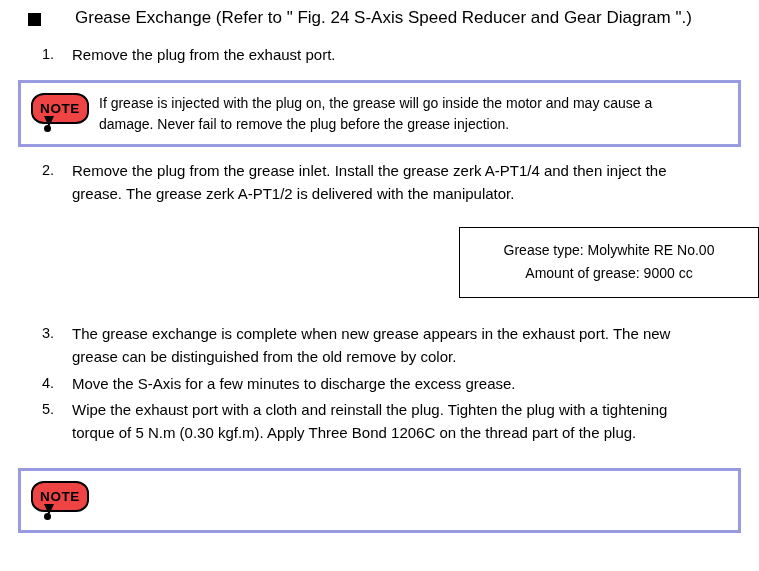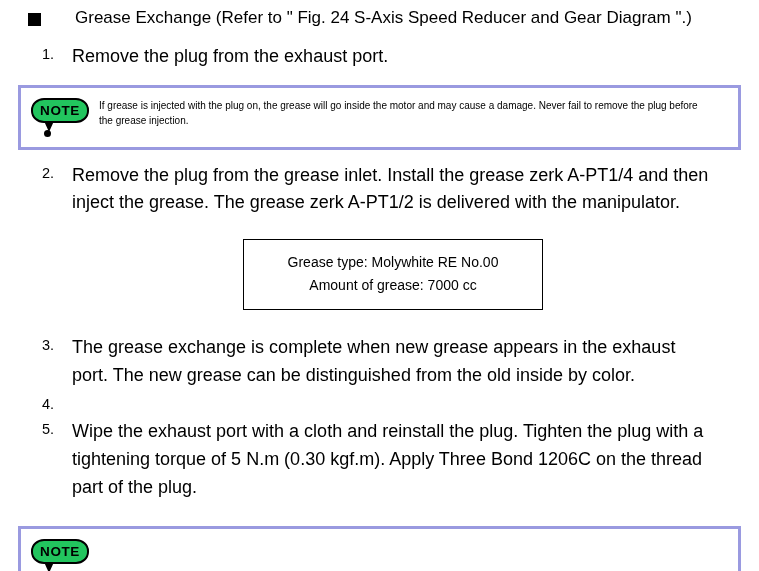--- a/index.html
+++ b/index.html
@@ -52,21 +52,21 @@
     max-width: 676px;
   }
   .item-num {
     width: 30px;
     flex: 0 0 auto;
     font-size: 14.5px;
     line-height: 1.55;
     text-align: left;
   }
   .item-text {
-    font-size: 18px;
+    font-size: 15px;
     line-height: 1.55;
     max-width: 640px;
   }
   .tight { margin-top: 3px; }
 
   
   .note-box {
     position: relative;
     margin: 14px 18px 0 18px;
     border: 3px solid #9a9ae0;
@@ -80,24 +80,24 @@
   .note-badge {
     flex: 0 0 auto;
     width: 62px;
     height: 40px;
     position: relative;
     margin-top: 1px;
     margin-left: 2px;
   }
   .note-bubble {
     width: 58px;
-    height: 25px;
+    height: 31px;
     border: 2px solid #000000;
     border-radius: 13px / 12px;
-    background: #22c55e;
+    background: #ef4444;
     display: flex;
     align-items: center;
     justify-content: center;
     box-sizing: border-box;
   }
   .note-bubble span {
     font-size: 13.5px;
     font-weight: bold;
     letter-spacing: 0.6px;
   }
@@ -114,31 +114,31 @@
   .note-dot {
     position: absolute;
     left: 13px;
     top: 32px;
     width: 7px;
     height: 7px;
     background: #000000;
     border-radius: 50%;
   }
   .note-text {
-    font-size: 10px;
+    font-size: 14px;
     line-height: 1.5;
     margin-left: 6px;
     padding-top: 1px;
     max-width: 610px;
   }
 
   
   .spec-wrap {
     display: flex;
-    justify-content: flex-start;
+    justify-content: flex-end;
     margin-top: 22px;
     padding-left: 43px;
   }
   .spec-box {
     margin-left: 200px;
     border: 1.5px solid #000000;
     padding: 11px 22px 13px 22px;
     text-align: center;
     min-width: 300px;
     box-sizing: border-box;
@@ -175,31 +175,32 @@
   </div>
 
   <div class="item">
     <div class="item-num">2.</div>
     <div class="item-text">Remove the plug from the grease inlet.  Install the grease zerk A-PT1/4 and then inject the grease.  The grease zerk A-PT1/2 is delivered with the manipulator.</div>
   </div>
 
   <div class="spec-wrap">
     <div class="spec-box">
       <div class="spec-line">Grease type: Molywhite RE No.00</div>
-      <div class="spec-line">Amount of grease: 7000 cc</div>
+      <div class="spec-line">Amount of grease: 9000 cc</div>
     </div>
   </div>
 
   <div class="item" style="margin-top:24px;">
     <div class="item-num">3.</div>
-    <div class="item-text">The grease exchange is complete when new grease appears in the exhaust port.  The new grease can be distinguished from the old inside by color.</div>
+    <div class="item-text">The grease exchange is complete when new grease appears in the exhaust port.  The new grease can be distinguished from the old remove by color.</div>
   </div>
 
   <div class="item tight">
     <div class="item-num">4.</div>
+    <div class="item-text">Move the S-Axis for a few minutes to discharge the excess grease.</div>
   </div>
 
   <div class="item tight">
     <div class="item-num">5.</div>
     <div class="item-text">Wipe the exhaust port with a cloth and reinstall the plug.  Tighten the plug with a tightening torque of 5 N.m (0.30 kgf.m).  Apply Three Bond 1206C on the thread part of the plug.</div>
   </div>
 
   <div class="note-box" style="margin-top:24px;">
     <div class="note-badge">
       <div class="note-bubble">

